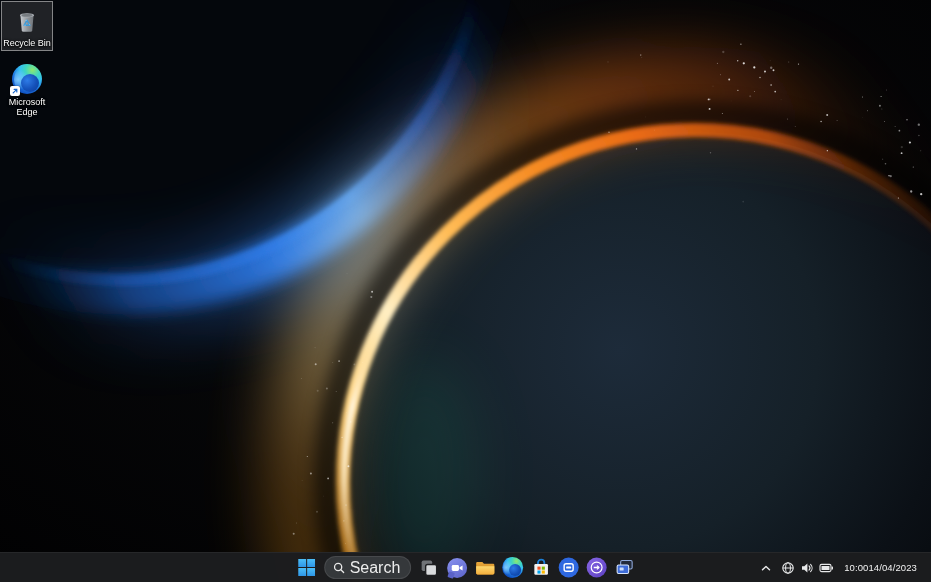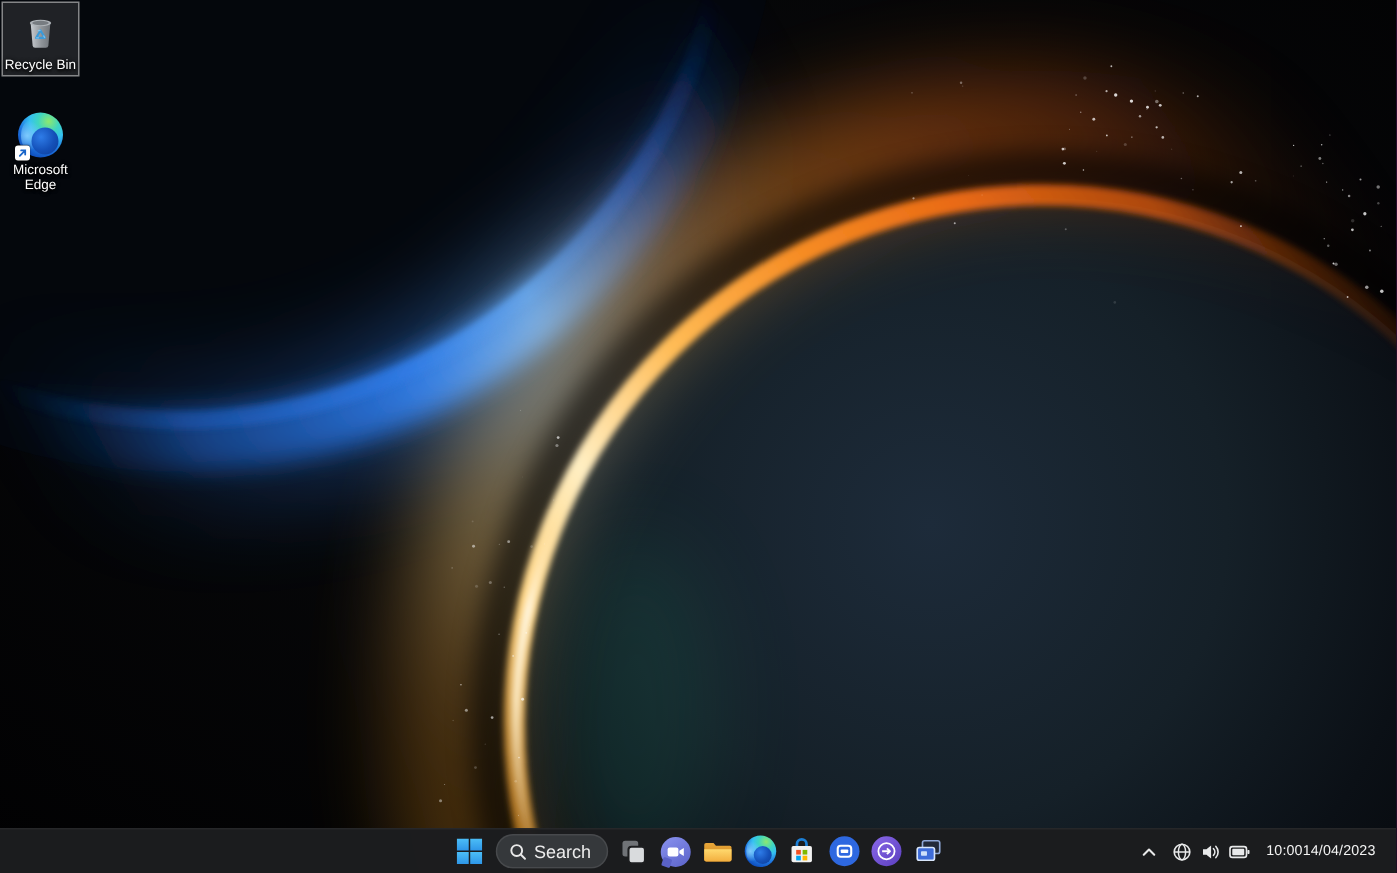--- a/index.html
+++ b/index.html
@@ -27,21 +27,21 @@
 
   
   .taskbar{position:absolute;left:0;right:0;bottom:0;height:30px;background:rgba(28,29,31,.98);
            border-top:1px solid rgba(255,255,255,.05);box-sizing:border-box;}
   .tb-center{position:absolute;left:50%;top:0;bottom:0;transform:translateX(-50%);
              display:flex;align-items:center;gap:3px;}
   .tb-btn{width:25px;height:25px;display:flex;align-items:center;justify-content:center;
           background:transparent;border:none;border-radius:4px;padding:0;}
   .search-pill{height:21px;display:flex;align-items:center;gap:5px;padding:0 10px 0 8px;margin:0 2px;
                background:#35383b;border:1px solid rgba(255,255,255,.09);border-radius:12px;}
-  .search-pill span{font-size:12px;color:#ececec;}
+  .search-pill span{font-size:16px;color:#ececec;}
   .edge-task{width:21px;height:21px;}
   .chat-ball{position:relative;width:20px;height:20px;border-radius:50%;
              background:linear-gradient(145deg,#8a93f0,#5a62c8);}
   .chat-ball::after{content:"";position:absolute;left:1px;bottom:0;width:6px;height:6px;
              background:#5a62c8;transform:rotate(18deg);border-radius:1px;z-index:-0;}
   .chat-cam{position:absolute;left:0;top:0;}
   .tb-tray{position:absolute;right:0;top:0;bottom:0;display:flex;align-items:center;gap:2px;padding-right:10px;}
   .tray-group{display:flex;align-items:center;gap:5px;background:transparent;border:none;padding:2px 4px;border-radius:4px;}
   .clock{display:flex;flex-direction:row;align-items:flex-end;justify-content:center;
          background:transparent;border:none;padding:1px 4px;border-radius:4px;}
@@ -233,21 +233,21 @@
         <path d="M9 11 H23 L21.6 27 Q21.45 28.6 19.8 28.6 H12.2 Q10.55 28.6 10.4 27 Z" fill="url(#binG)"></path>
         <ellipse cx="16" cy="11" rx="7.6" ry="2.3" fill="#aeb3b8"></ellipse>
         <ellipse cx="16" cy="11" rx="5.9" ry="1.6" fill="#777c81"></ellipse>
         <path d="M12.9 21.6 L16 16.3 L19.1 21.6 Z" fill="none" stroke="#3b9ad9" stroke-width="1.5" stroke-linejoin="round"></path>
         <path d="M12.9 21.6 h2 M19.1 21.6 l-1 -1.7 M16 16.3 l-1.9 .2" stroke="#7cc3ee" stroke-width="0.9" fill="none"></path>
       </svg>
     </span>
     <span class="desk-label nowrap">Recycle Bin</span>
   </div>
 
-  <div class="desk-icon" style="left:1px;top:71px;">
+  <div class="desk-icon" style="left:1px;top:60px;">
     <span class="logo-wrap">
       <span class="edge-ball edge-desktop" style="display:block;"></span>
       <span class="shortcut-badge">
         <svg width="8" height="8" viewBox="0 0 8 8">
           <path d="M2.2 5.9 L5.8 2.3 M3.1 2.3 H5.8 V5" stroke="#1a66c9" stroke-width="1.2" fill="none" stroke-linecap="round"></path>
         </svg>
       </span>
     </span>
     <span class="desk-label">Microsoft Edge</span>
   </div>

